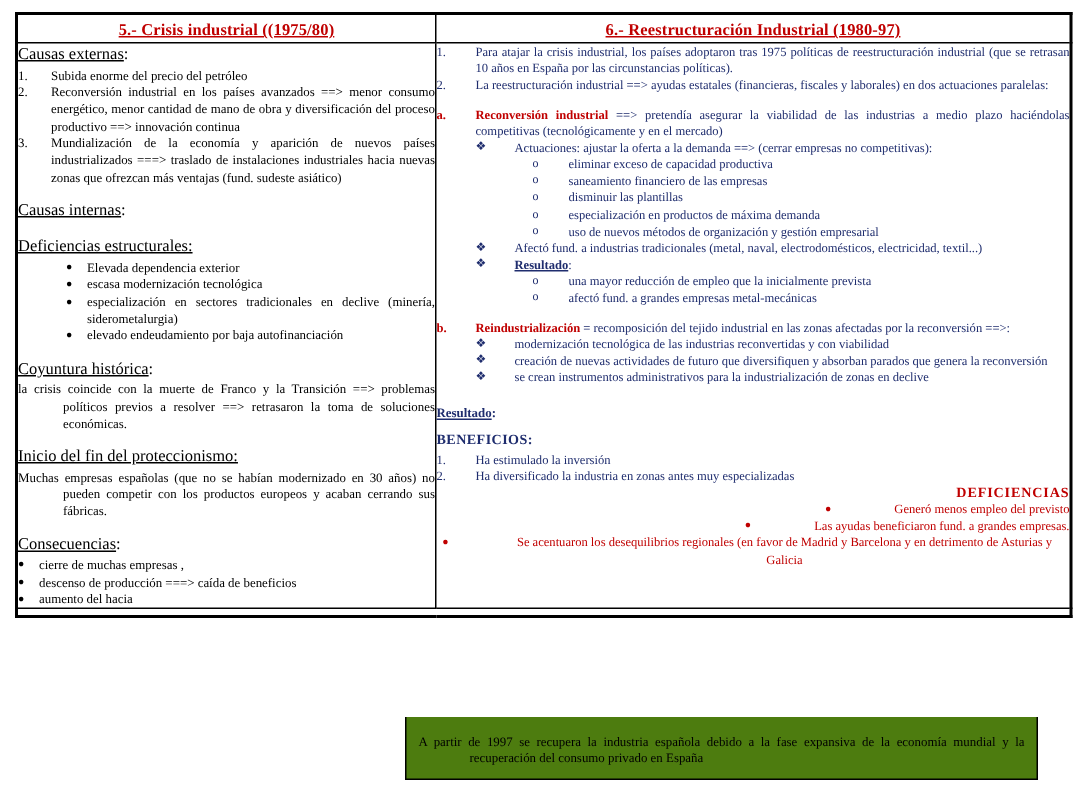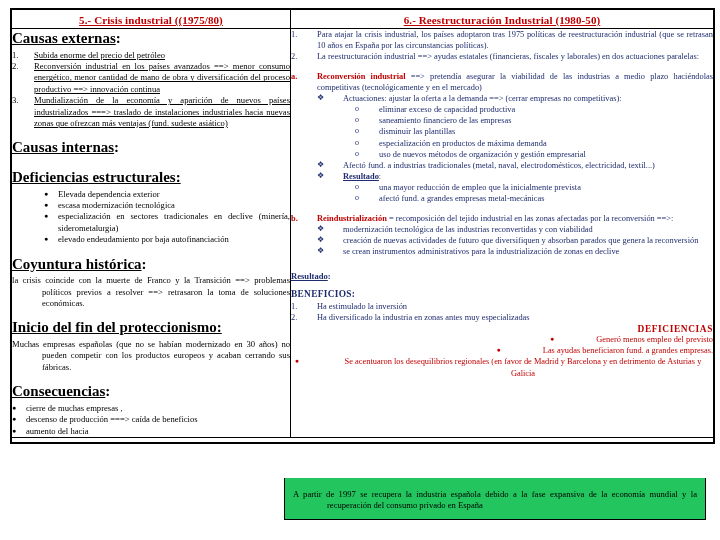--- a/index.html
+++ b/index.html
@@ -51,42 +51,41 @@
   .cell-left  { padding: 4px 6px 6px 6px; }
   .cell-right { padding: 4px 6px 6px 6px; }
 
   
   .l-text {
     color: #000000;
     font-size: 8.6px;
     line-height: 1.32;
   }
   .sec-title {
-    font-weight: bold;
-    font-size: 15px;
+    font-weight: normal;
+    font-size: 11px;
     margin: 0 0 1px 0;
   }
   .sec-title u { text-decoration: underline; }
   .gap { height: 9px; }
   .numrow {
     display: flex;
     align-items: flex-start;
     margin-bottom: 0px;
   }
   .numrow .mk {
     width: 22px;
     flex: 0 0 22px;
     font-size: 8.6px;
   }
   .numrow .bd {
     flex: 1 1 auto;
     text-align: justify;
     font-size: 8.6px;
     line-height: 1.32;
-    text-decoration: underline;
   }
   .bulrow {
     display: flex;
     align-items: flex-start;
     margin-bottom: 0px;
   }
   .bulrow .mk {
     width: 14px;
     flex: 0 0 14px;
     font-size: 7px;
@@ -189,21 +188,21 @@
 <div class="page">
 
   <table class="main">
     <tbody>
 
       <tr>
         <td class="col-left hdr">
           <span>5.- Crisis industrial ((1975/80)</span>
         </td>
         <td class="col-right hdr">
-          <span>6.- Reestructuración Industrial (1980-50)</span>
+          <span>6.- Reestructuración Industrial (1980-97)</span>
         </td>
       </tr>
 
       <tr>
 
         <td class="col-left cell-left l-text">
 
           <div class="sec-title"><u>Causas externas</u>:</div>
 
           <div class="numrow">
@@ -387,17 +386,17 @@
         </td>
       </tr>
 
       <tr class="spacer-row">
         <td></td>
         <td></td>
       </tr>
     </tbody>
   </table>
 
-  <div style="position:absolute; left:284px; top:478px; width:422px; box-sizing:border-box; border:1.5px solid #000; border-top:none; background:#22c55e;" class="final-wrap">
+  <div style="position:absolute; left:270px; top:478px; width:422px; box-sizing:border-box; border:1.5px solid #000; border-top:none; background:#4d7c0f;" class="final-wrap">
     <div class="final">A partir de 1997 se recupera la industria española debido a  la fase expansiva de la economía mundial y la recuperación del consumo privado en España</div>
   </div>
 
 </div>
 
 </body></html>

